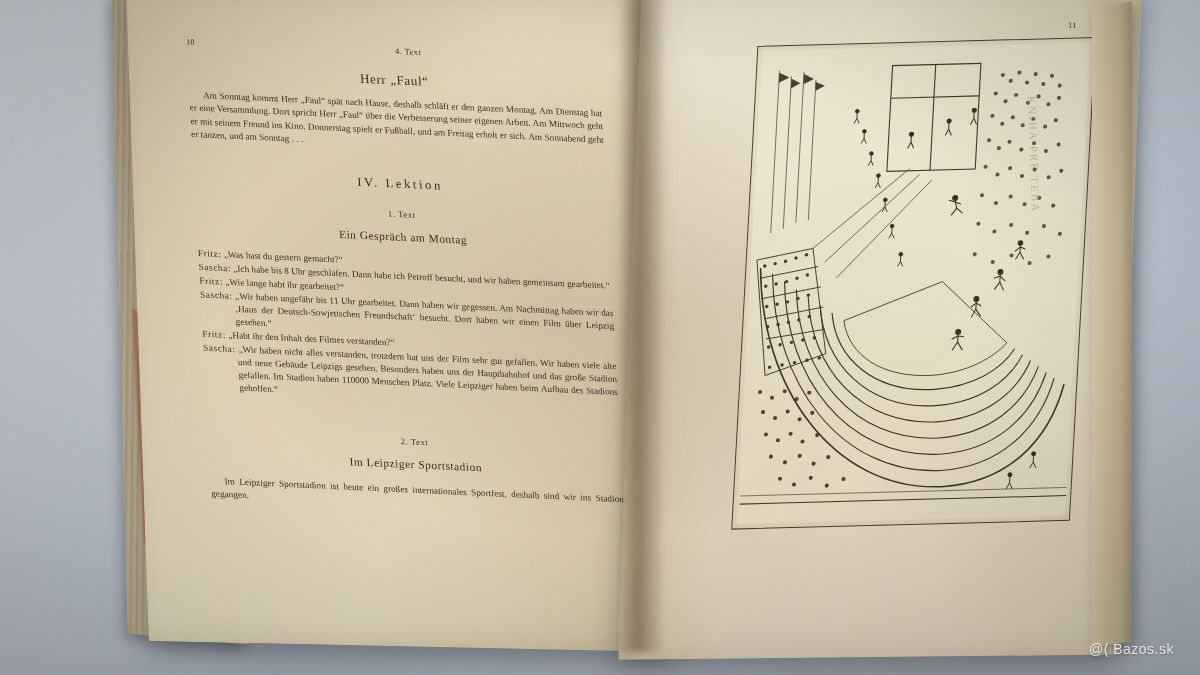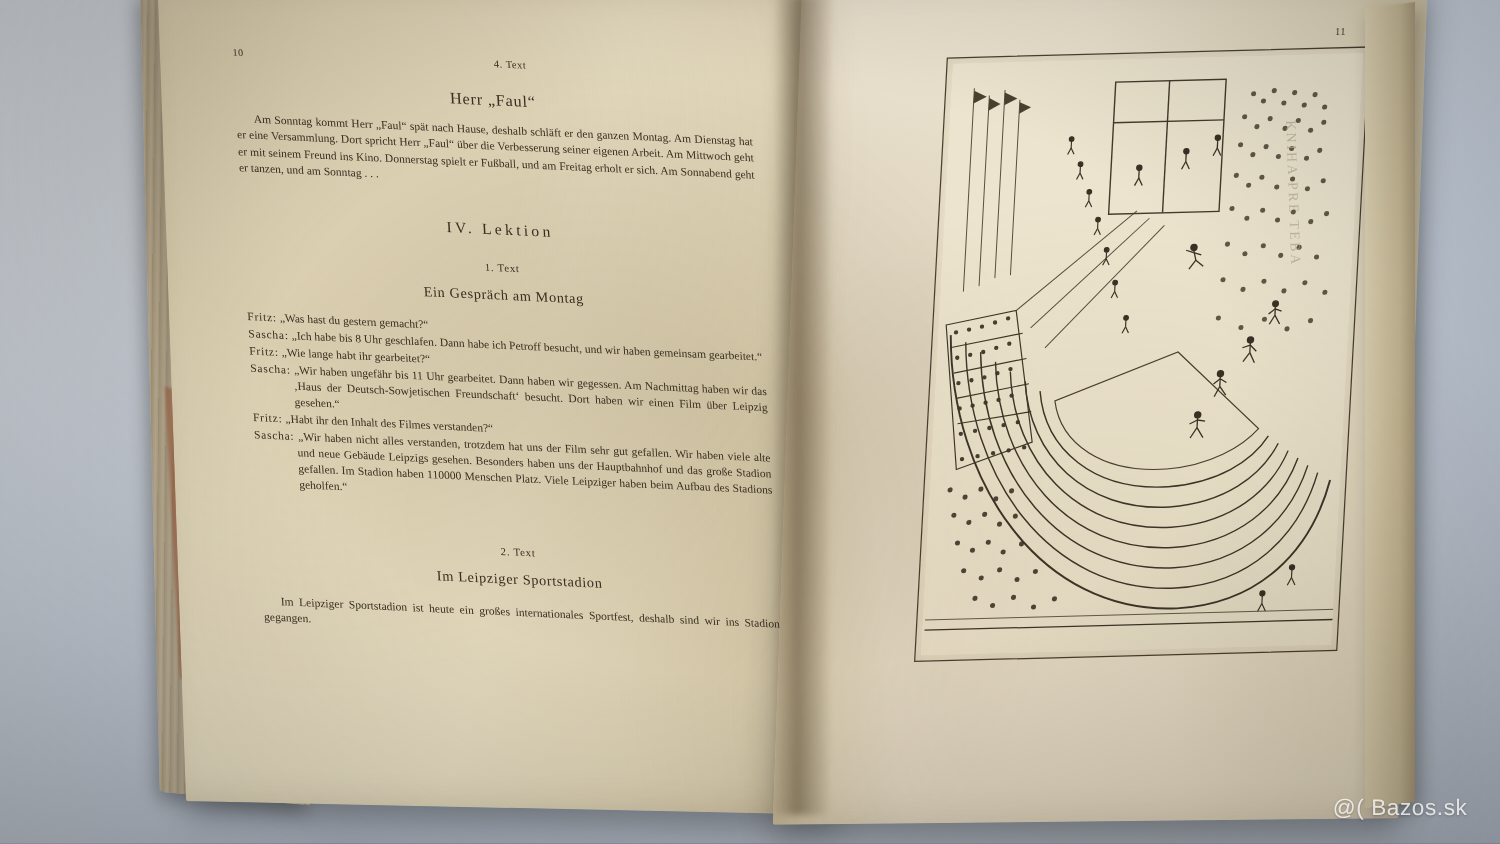--- a/index.html
+++ b/index.html
@@ -265,21 +265,21 @@
     pointer-events: none;
     background: radial-gradient(ellipse at 50% 45%, rgba(0,0,0,0) 45%, rgba(0,0,0,0.22) 100%);
   }
 
   
   .watermark {
     position: absolute;
     right: 26px;
     bottom: 18px;
     font-family: "Liberation Sans", sans-serif;
-    font-size: 18px;
+    font-size: 14px;
     color: rgba(255,255,255,0.78);
     letter-spacing: .5px;
     text-shadow: 0 1px 2px rgba(0,0,0,0.25);
     user-select: none;
   }
 </style>
 </head>
 <body>
 
 <div id="scene">

